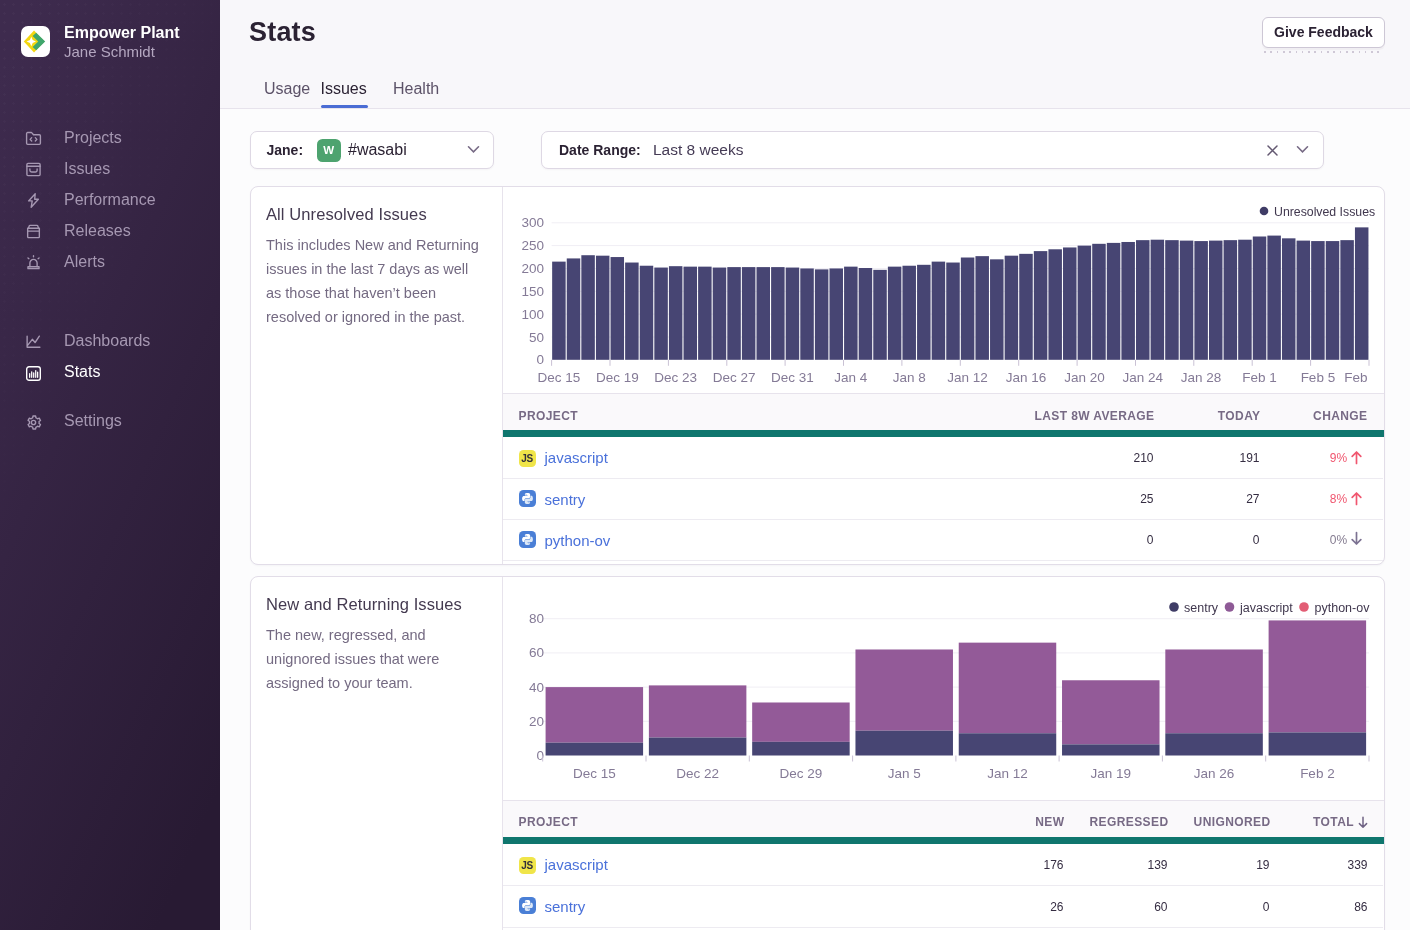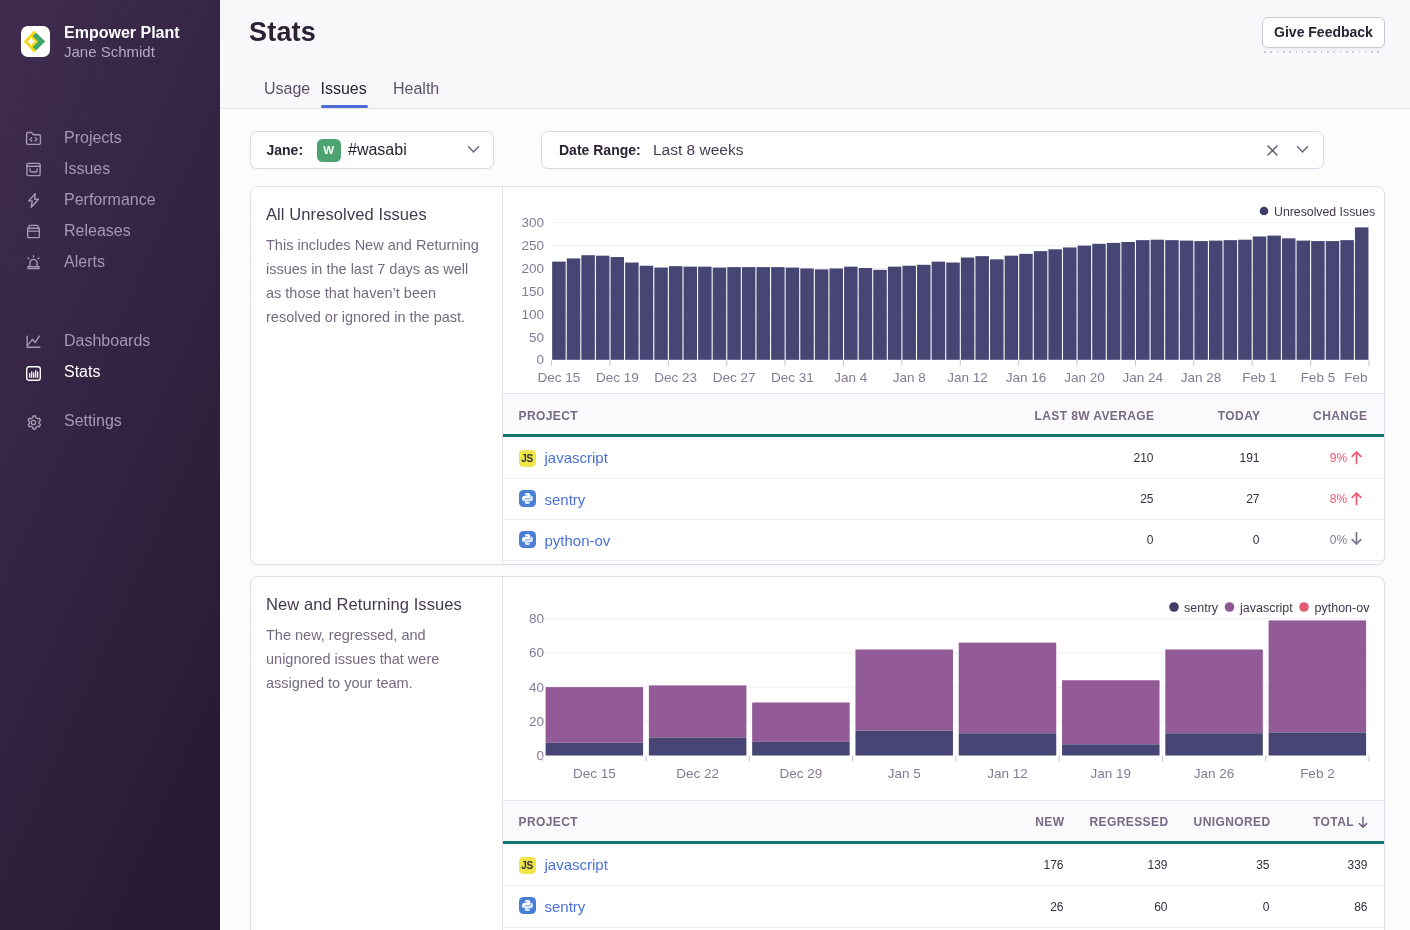--- a/index.html
+++ b/index.html
@@ -29,21 +29,21 @@
 
 .fbox { position:absolute; top:131px; height:38px; background:#fff; border:1px solid #ded8e4; border-radius:7px;
   box-shadow:0 1px 2px rgba(40,30,60,0.04); }
 .flabel { font-weight:bold; font-size:14px; color:#2b2233; }
 
 .panel { position:absolute; left:249.5px; width:1135px; background:#fff; border:1px solid #e2dde8;
   border-radius:8px; box-shadow:0 1px 2px rgba(40,30,60,0.035); }
 .pdivider { position:absolute; left:251.5px; top:0; bottom:0; width:1px; background:#e7e3ec; }
 .ptitle { position:absolute; left:15.5px; font-size:16.5px; color:#443a50; letter-spacing:.1px; }
 .pdesc { position:absolute; left:15.5px; width:216px; font-size:14.5px; line-height:24px; color:#746a82; }
-.thead { position:absolute; left:252.5px; right:0; background:#faf9fb; border-top:1px solid #e7e3ec; border-bottom:3px solid #0f766e; }
+.thead { position:absolute; left:252.5px; right:0; background:#faf9fb; border-top:1px solid #e7e3ec; border-bottom:7px solid #0f766e; }
 .th { position:absolute; font-size:12px; font-weight:bold; color:#776a85; letter-spacing:.4px; }
 .prow { position:absolute; left:252.5px; right:1px; border-bottom:1px solid #edebf1; display:flex; align-items:center; padding-left:15.5px; }
 .picwrap { display:inline-block; vertical-align:middle; }
 .pic { display:inline-flex; align-items:center; justify-content:center; width:17px; height:17px; border-radius:4.5px; }
 .plink { font-size:15px; color:#4a71da; margin-left:9px; vertical-align:middle; }
 .num { position:absolute; font-size:12px; color:#352d42; }
 .chg-red { color:#f0566f; }
 .chg-gray { color:#847b90; }
 </style></head>
 <body>
@@ -360,21 +360,21 @@
           </svg></div>
     </div>
 <div class="prow" style="top:267px;height:42px;">
         <span class="picwrap"><span class="pic" style="background:#f0e549;">
             <span style="font-weight:bold;font-size:10px;color:#32303a;letter-spacing:-0.3px;">JS</span>
           </span></span>
         <a class="plink">javascript</a>
       </div>
       <div class="num" style="right:320px;top:267px;height:42px;line-height:42px;">176</div>
       <div class="num" style="right:216px;top:267px;height:42px;line-height:42px;">139</div>
-      <div class="num" style="right:114px;top:267px;height:42px;line-height:42px;">35</div>
+      <div class="num" style="right:114px;top:267px;height:42px;line-height:42px;">19</div>
       <div class="num" style="right:16px;top:267px;height:42px;line-height:42px;">339</div>
 <div class="prow" style="top:309px;height:42px;">
         <span class="picwrap"><span class="pic" style="background:#4a7fd6;">
             <svg width="13" height="13" viewBox="0 0 24 24">
               <path fill="#fff" d="M11.9 2c-5 0-4.7 2.2-4.7 2.2v2.3h4.8v.7H5.3S2 6.8 2 11.9c0 5.1 2.9 4.9 2.9 4.9h1.7v-2.4s-.1-2.9 2.8-2.9h4.8s2.7 0 2.7-2.6V4.6S17.3 2 11.9 2zM9.3 3.5c.5 0 .9.4.9.9s-.4.9-.9.9-.9-.4-.9-.9.4-.9.9-.9z"></path>
               <path fill="#dce8f7" d="M12.1 22c5 0 4.7-2.2 4.7-2.2v-2.3H12v-.7h6.7s3.3.4 3.3-4.8c0-5.1-2.9-4.9-2.9-4.9h-1.7v2.4s.1 2.9-2.8 2.9H9.8s-2.7 0-2.7 2.6v4.3S6.7 22 12.1 22zm2.6-1.5c-.5 0-.9-.4-.9-.9s.4-.9.9-.9.9.4.9.9-.4.9-.9.9z"></path>
             </svg>
           </span></span>
         <a class="plink">sentry</a>
       </div>

